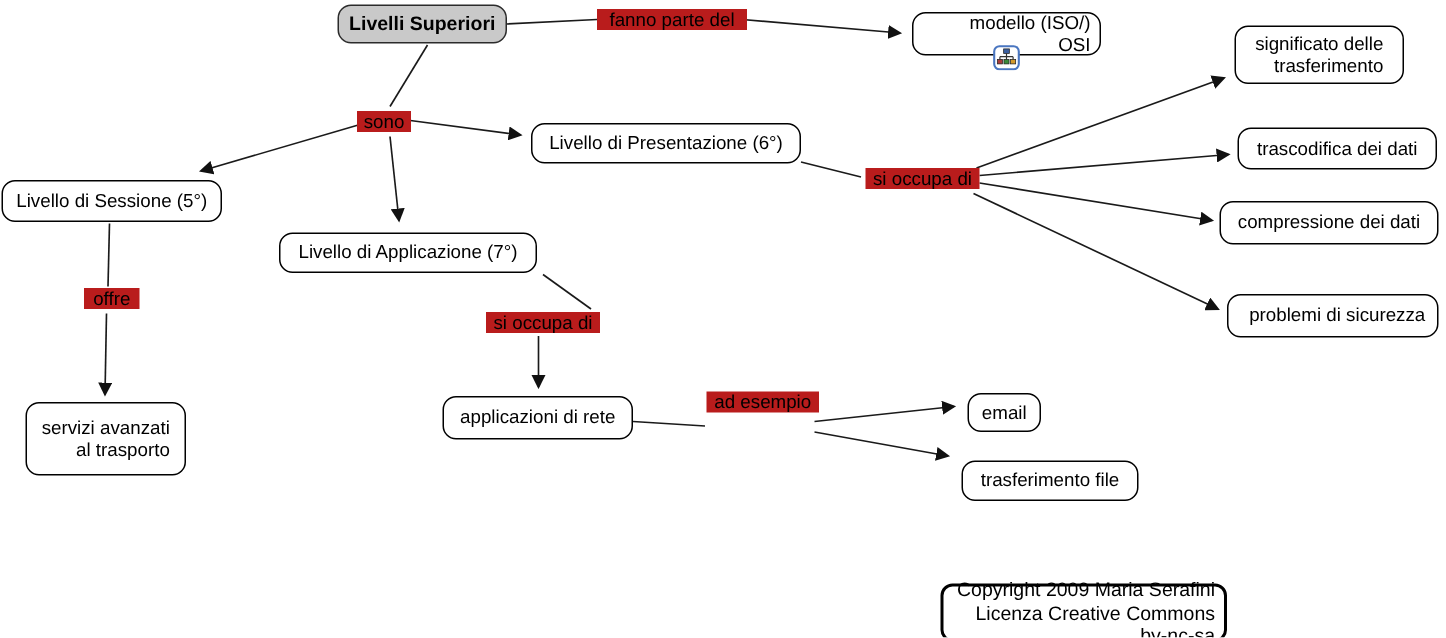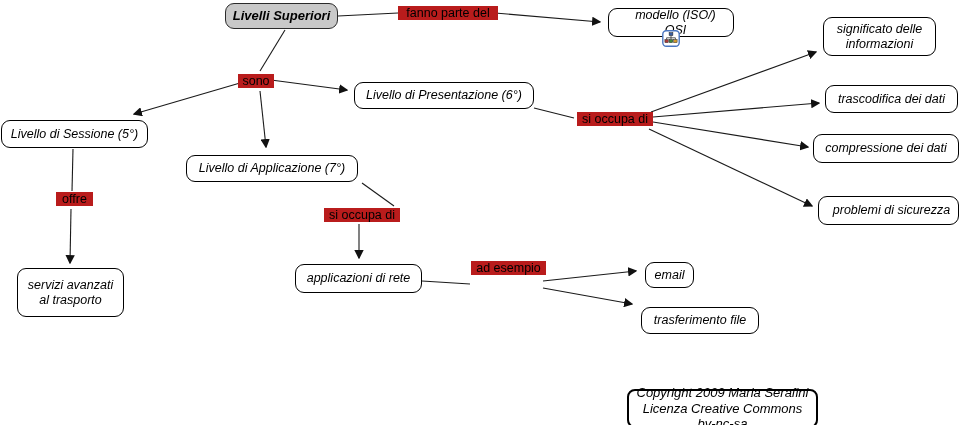--- a/index.html
+++ b/index.html
@@ -11,27 +11,26 @@
     overflow:hidden;
   }
   svg.edges { position:absolute; left:0; top:0; width:964px; height:425px; }
   .node {
     position:absolute;
     box-sizing:border-box;
     background:#ffffff;
     border:1.3px solid #000000;
     border-radius:9px;
     display:flex; align-items:center; justify-content:center;
-    text-align:center;
+    text-align:right;
     font-size:12.5px;
     line-height:1.2;
     color:#000000;
     white-space:pre-line;
     padding:1px 6px;
-    font-style:italic;
   }
   .node.root {
     background:#c9c9c9;
     border:1.6px solid #2b2b2b;
     font-weight:bold;
     font-size:13px;
   }
   .node.footer-box {
     border:2px solid #000000;
     border-radius:8px;
@@ -113,21 +112,21 @@
   <div class="node" style="left:17px; top:268px; width:107px; height:49px;">servizi avanzati
 al trasporto</div>
 
   <div class="node" style="left:295px; top:264px; width:127px; height:29px;">applicazioni di rete</div>
 
   <div class="node" style="left:645px; top:262px; width:49px; height:26px;">email</div>
 
   <div class="node" style="left:641px; top:307px; width:118px; height:27px;">trasferimento file</div>
 
   <div class="node" style="left:823px; top:17px; width:113px; height:39px;">significato delle
-informazioni</div>
+trasferimento</div>
 
   <div class="node" style="left:825px; top:85px; width:133px; height:28px;">trascodifica dei dati</div>
 
   <div class="node" style="left:813px; top:134px; width:146px; height:29px;">compressione dei dati</div>
 
   <div class="node" style="left:818px; top:196px; width:141px; height:29px;padding-left:12px;">problemi di sicurezza</div>
 
   <div class="link-label" style="left:398px; top:6px; width:96px;">fanno parte del</div>
 
   <div class="link-label" style="left:238px; top:74px; width:32px;">sono</div>

